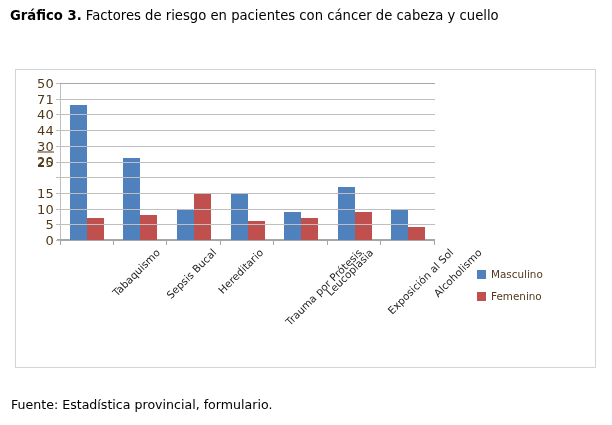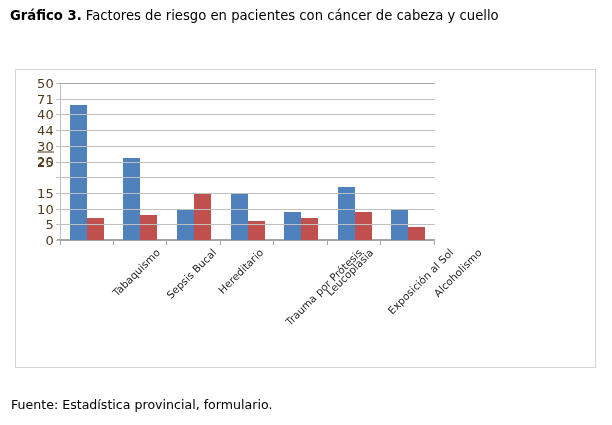--- a/index.html
+++ b/index.html
@@ -289,18 +289,26 @@
         <div class="xlab" style="left: 35.7857px;">Tabaquismo</div>
         <div class="xlab" style="left: 89.3571px;">Sepsis Bucal</div>
         <div class="xlab" style="left: 142.929px;">Hereditario</div>
         <div class="xlab" style="left: 196.5px;">Trauma por Prótesis</div>
         <div class="xlab" style="left: 250.071px;">Leucoplasia</div>
         <div class="xlab" style="left: 303.643px;">Exposición al Sol</div>
         <div class="xlab" style="left: 357.214px;">Alcoholismo</div>
       </div>
 
     <div id="legend">
+        <div class="legend-row">
+          <span class="legend-swatch m" style="background: rgb(79, 129, 189);"></span>
+          <span class="legend-label">Masculino</span>
+        </div>
+        <div class="legend-row">
+          <span class="legend-swatch f" style="background: rgb(192, 80, 77);"></span>
+          <span class="legend-label">Femenino</span>
+        </div>
       </div>
 
   </div>
 </div>
 
 <div id="footer">Fuente: Estadística provincial, formulario.</div>
 
 </body></html>

